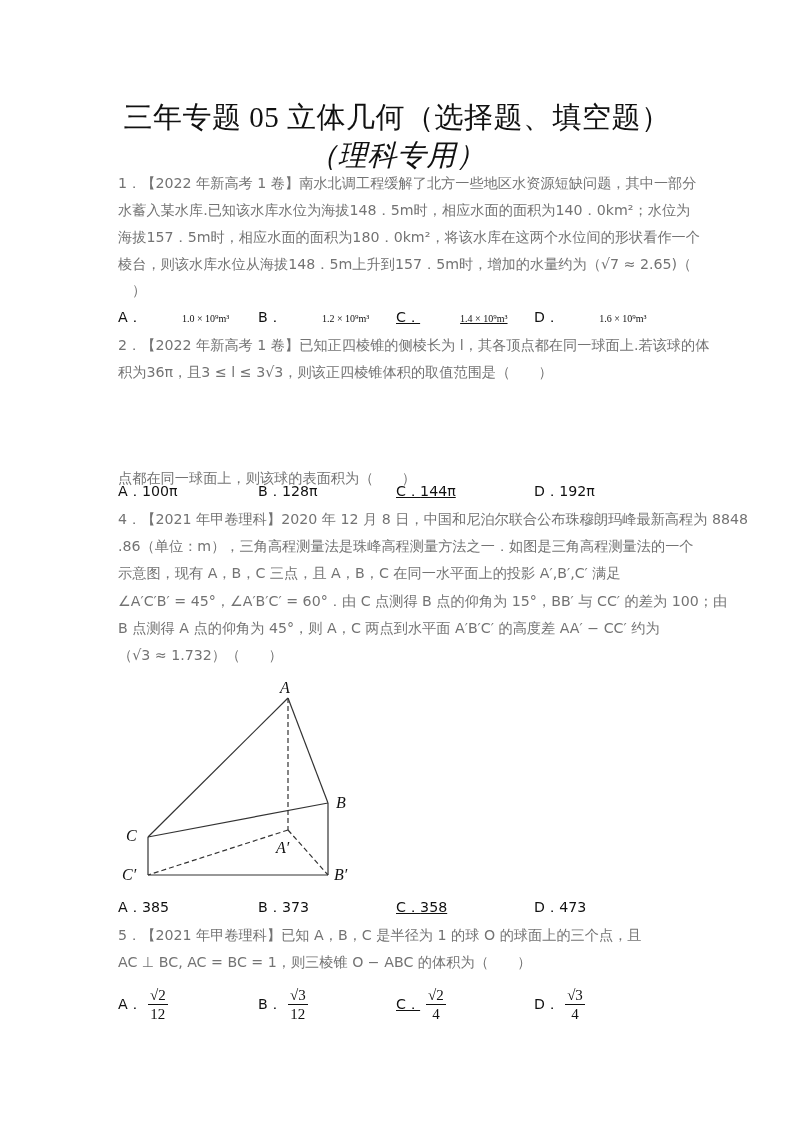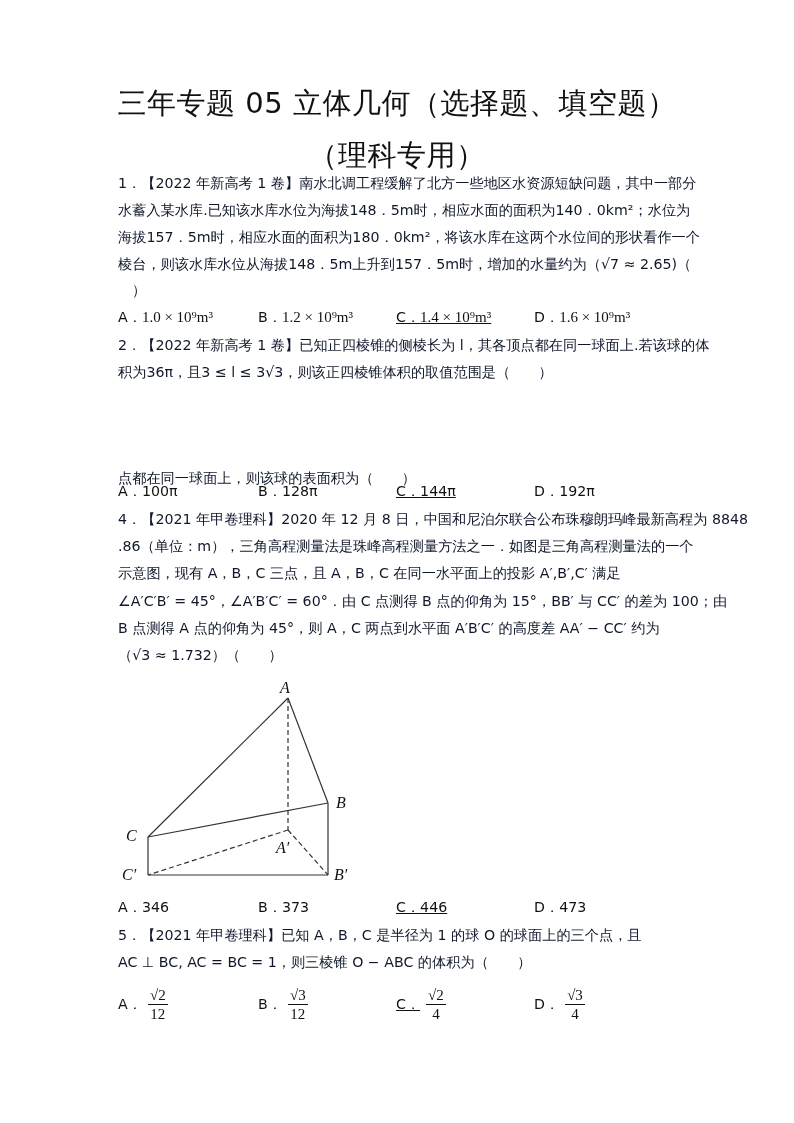--- a/index.html
+++ b/index.html
@@ -7,31 +7,31 @@
     width: 794px; height: 1123px; position: relative; overflow: hidden;
     font-family: "DejaVu Serif", "Liberation Serif", serif;
     color: #111;
   }
   .page { position: absolute; left: 0; top: 0; width: 794px; height: 1123px; }
   .title {
     position: absolute; left: 0; width: 794px; text-align: center;
     font-family: "DejaVu Sans", "Liberation Sans", sans-serif;
     font-size: 29px; letter-spacing: 0.5px; color: #111;
   }
-  .title1 { top: 84px; }
-  .title2 { top: 136px; }
+  .title1 { top: 98px; font-family: Liberation Serif, serif; }
+  .title2 { top: 136px; font-style: italic; }
   .line {
     position: absolute; left: 118px; white-space: nowrap;
     font-family: "DejaVu Sans", "Liberation Sans", sans-serif;
-    font-size: 14.2px; line-height: 20px; color: #0f172a;
+    font-size: 14.2px; line-height: 20px; color: #737373;
   }
   .opts { position: absolute; left: 118px; width: 560px; height: 24px;
     font-family: "DejaVu Sans", "Liberation Sans", sans-serif; font-size: 14.2px; }
   .opt { position: absolute; top: 0; white-space: nowrap; }
-  .opt .m { font-family: "Liberation Serif", "DejaVu Serif", serif; font-size: 15px; }
+  .opt .m { font-family: "Liberation Serif", "DejaVu Serif", serif; font-size: 10px; margin-left: 40px; }
   .opt.a { left: 0; } .opt.b { left: 140px; } .opt.c { left: 278px; text-decoration: underline; } .opt.d { left: 416px; }
   .bigfrac { display: inline-block; vertical-align: middle; text-align: center;
     font-family: "Liberation Serif", serif; font-size: 15px; line-height: 18px; margin-left: 6px; }
   .bigfrac .n { display: block; border-bottom: 1px solid #111; padding: 0 2px; }
   .bigfrac .d { display: block; }
   .figure { position: absolute; left: 118px; top: 675px; width: 250px; height: 215px; }
   .figure svg text { font-family: "Liberation Serif", "DejaVu Serif", serif; font-style: italic; font-size: 16px; fill: #111; }
 </style>
 </head>
 <body>
@@ -93,23 +93,23 @@
       <text x="162" y="18">A</text>
       <text x="218" y="133">B</text>
       <text x="8" y="166">C</text>
       <text x="158" y="178">A′</text>
       <text x="216" y="205">B′</text>
       <text x="4" y="205">C′</text>
     </svg>
   </div>
 
   <div class="opts" style="top:898px">
-    <span class="opt a"><span>A．</span><span>346</span></span>
+    <span class="opt a"><span>A．</span><span>385</span></span>
     <span class="opt b"><span>B．</span><span>373</span></span>
-    <span class="opt c"><span>C．</span><span>446</span></span>
+    <span class="opt c"><span>C．</span><span>358</span></span>
     <span class="opt d"><span>D．</span><span>473</span></span>
   </div>
 
   <div class="line" style="top:925px">
     <span>5．</span><span>【2021 年甲卷理科】</span><span>已知 A，B，C 是半径为 1 的球 O 的球面上的三个点，且</span>
   </div>
   <div class="line" style="top:952px">AC ⊥ BC, AC = BC = 1，则三棱锥 O − ABC 的体积为（　　）</div>
   <div class="opts" style="top:982px; height:40px">
     <span class="opt a" style="top:4px"><span style="vertical-align:middle">A．</span><span class="bigfrac"><span class="n">√2</span><span class="d">12</span></span></span>
     <span class="opt b" style="top:4px"><span style="vertical-align:middle">B．</span><span class="bigfrac"><span class="n">√3</span><span class="d">12</span></span></span>

